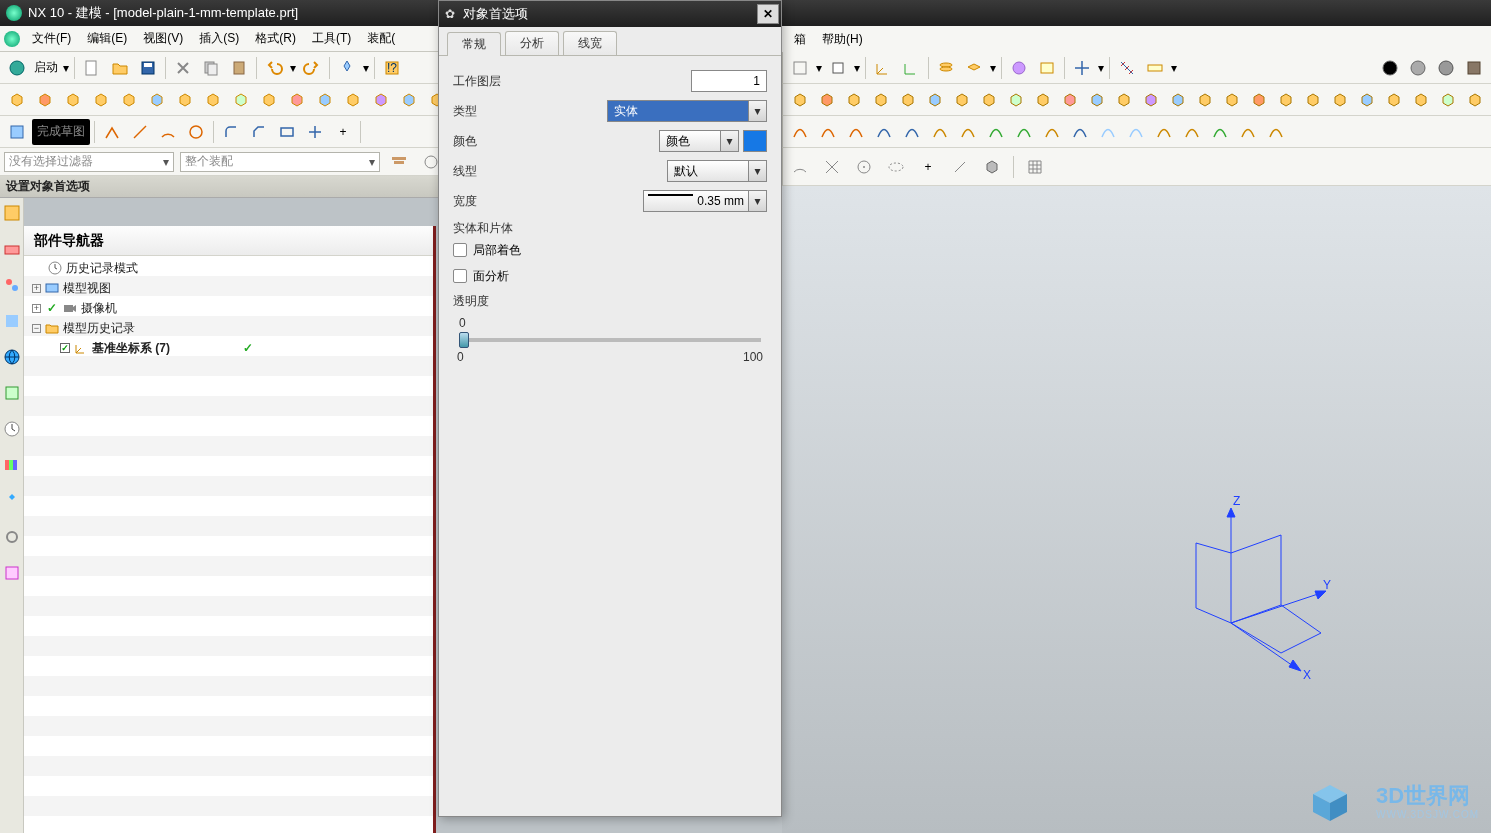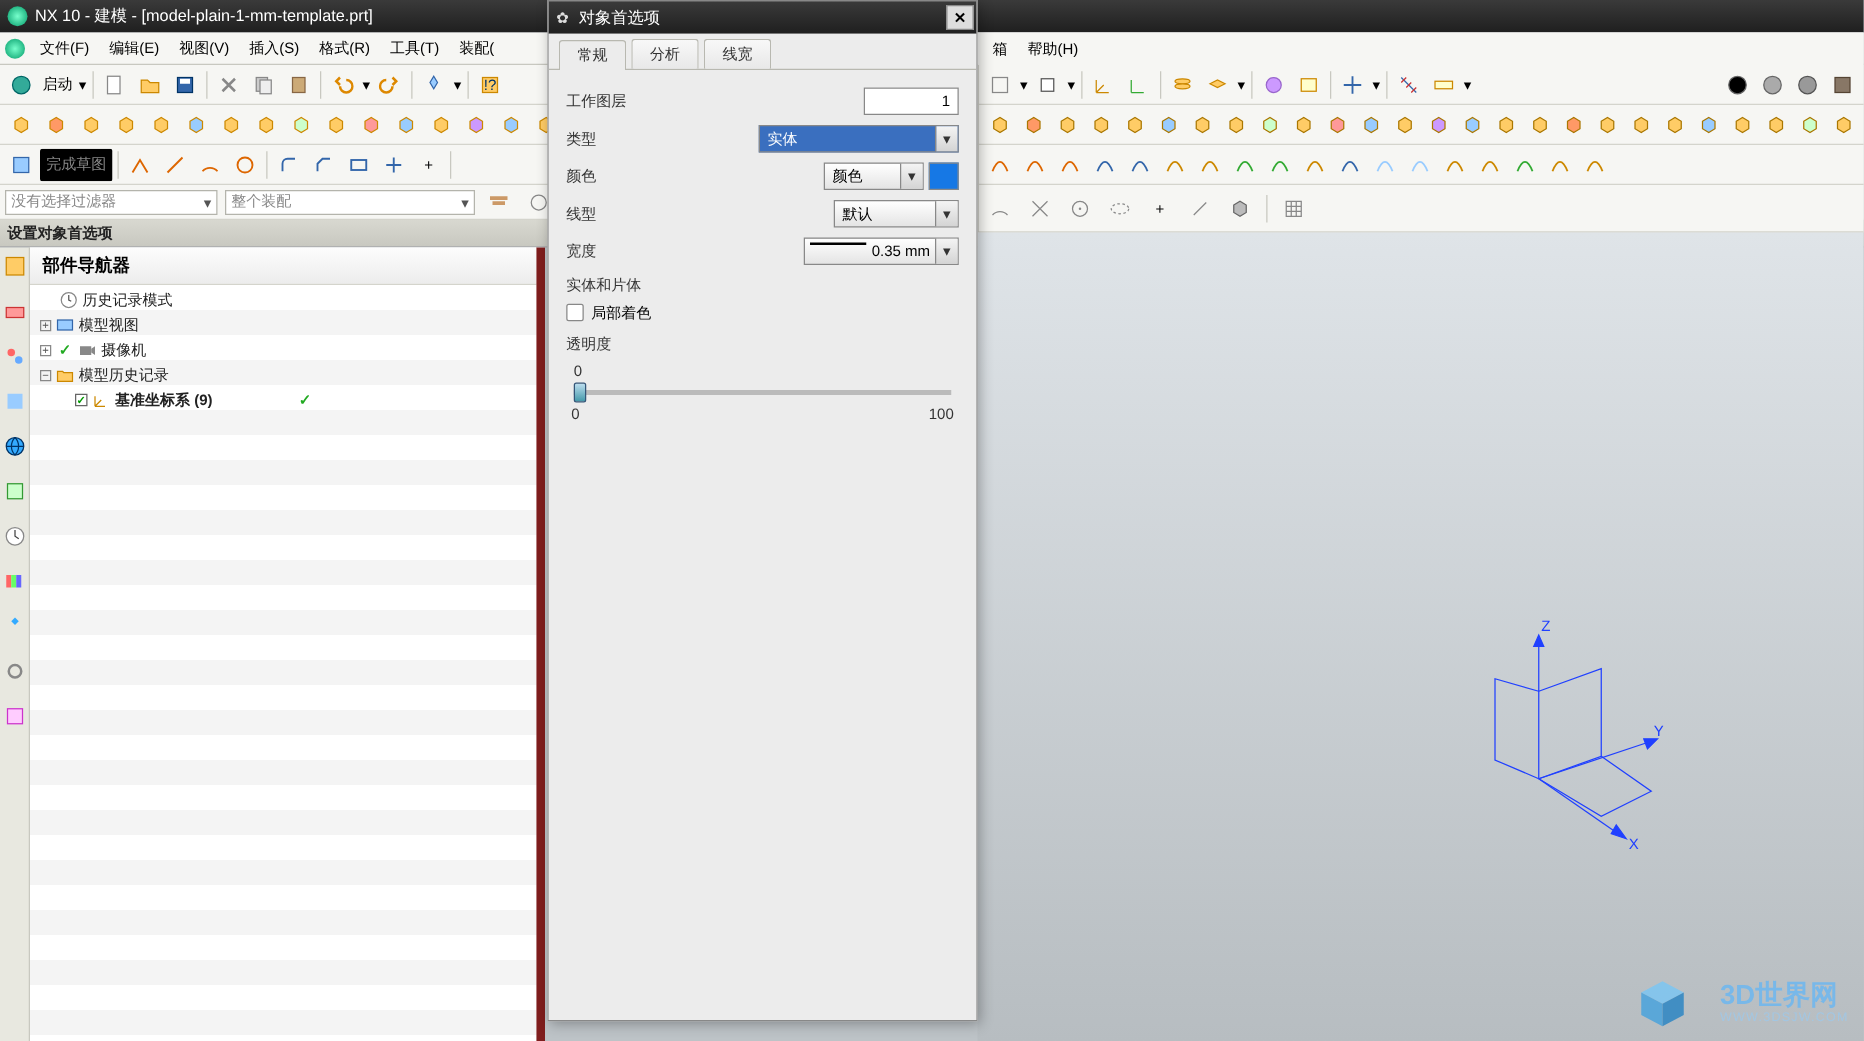--- a/index.html
+++ b/index.html
@@ -29,21 +29,21 @@
 
 
 .statusrow { height: 22px; background: linear-gradient(#d8d8d0,#c8c8c0); border-bottom:1px solid #aaa; padding:0 6px; font-weight:bold; display:flex; align-items:center; color:#222;}
 
 
 .mainarea { display:flex; height: calc(833px - 26px - 26px - 32px - 32px - 32px - 28px - 22px); }
 .leftstrip { width: 24px; background:#e8e8e0; border-right:1px solid #c8c8c0; display:flex; flex-direction:column; gap:18px; padding-top:6px; align-items:center;}
 .leftstrip .icn{width:18px;height:18px;}
 
 
-.nav { width: 412px; background:#fff; border-right:7px solid #7f1d1d; display:flex; flex-direction:column;}
+.nav { width: 412px; background:#fff; border-right:3px solid #7f1d1d; display:flex; flex-direction:column;margin-top:28px;}
 .nav .navtitle{height:30px;background:linear-gradient(#fdfdfd,#ececec);border-bottom:1px solid #d4d4cc;display:flex;align-items:center;padding:0 10px;font-weight:bold;font-size:14px;}
 .nav .cols{height:24px;background:linear-gradient(#f8f8f8,#e8e8e8);border-bottom:1px solid #d4d4cc;display:flex;}
 .nav .cols .col{border-right:1px solid #d4d4cc;padding:4px 8px;display:flex;align-items:center;gap:4px;}
 .nav .tree{flex:1;background:repeating-linear-gradient(#fff,#fff 20px,#f4f4f4 20px,#f4f4f4 40px);padding:2px 0;}
 .nav .row{height:20px;display:flex;align-items:center;padding-left:8px;gap:4px;}
 .nav .row .exp{width:9px;height:9px;border:1px solid #888;font-size:9px;line-height:7px;text-align:center;color:#555;}
 .nav .row .ico{width:14px;height:14px;display:flex;align-items:center;justify-content:center;}
 .nav .row .lbl{color:#222;}
 .nav .row .chk{width:10px;height:10px;border:1px solid #666;background:#fff;display:flex;align-items:center;justify-content:center;color:#090;font-size:9px;font-weight:bold;}
 .nav .row .grnchk{color:#2a2;font-weight:bold;margin-left:auto;margin-right:180px;}
@@ -439,21 +439,21 @@
           </span>
         <span class="lbl">模型历史记录</span>
       </div>
       <div class="row" style="padding-left:36px">
         <span class="chk">✓</span>
         <span class="ico">
             <svg viewBox="0 0 14 14">
               <path d="M2 12L2 4M2 12l8 0M2 12l5-5" stroke="#c80" fill="none"></path>
             </svg>
           </span>
-        <span class="lbl" style="font-weight:bold">基准坐标系 (9)</span>
+        <span class="lbl" style="font-weight:bold">基准坐标系 (7)</span>
         <span class="grnchk">✓</span>
       </div>
     </div>
   </div>
 
 </div>
 
 <div class="toolbar" style="position:absolute;left:782px;top:52px;width:709px;border-left:1px solid #c8c8c0;">
   <div class="tbtn">
       <svg viewBox="0 0 18 18">
@@ -891,20 +891,24 @@
             <span style="padding-left:4px">0.35 mm</span>
           </span>
         <span class="ddbtn">▾</span>
       </div>
     </div>
     <div class="sect">实体和片体</div>
     <div class="cb">
       <div class="box"></div>
       <span>局部着色</span>
     </div>
+    <div class="cb">
+      <div class="box"></div>
+      <span>面分析</span>
+    </div>
     <div class="sect">透明度</div>
     <div class="slider">
       <div style="padding:0 6px;color:#333">0</div>
       <div class="track">
         <div class="thumb"></div>
       </div>
       <div class="lbls">
         <span>0</span>
         <span>100</span>
       </div>

